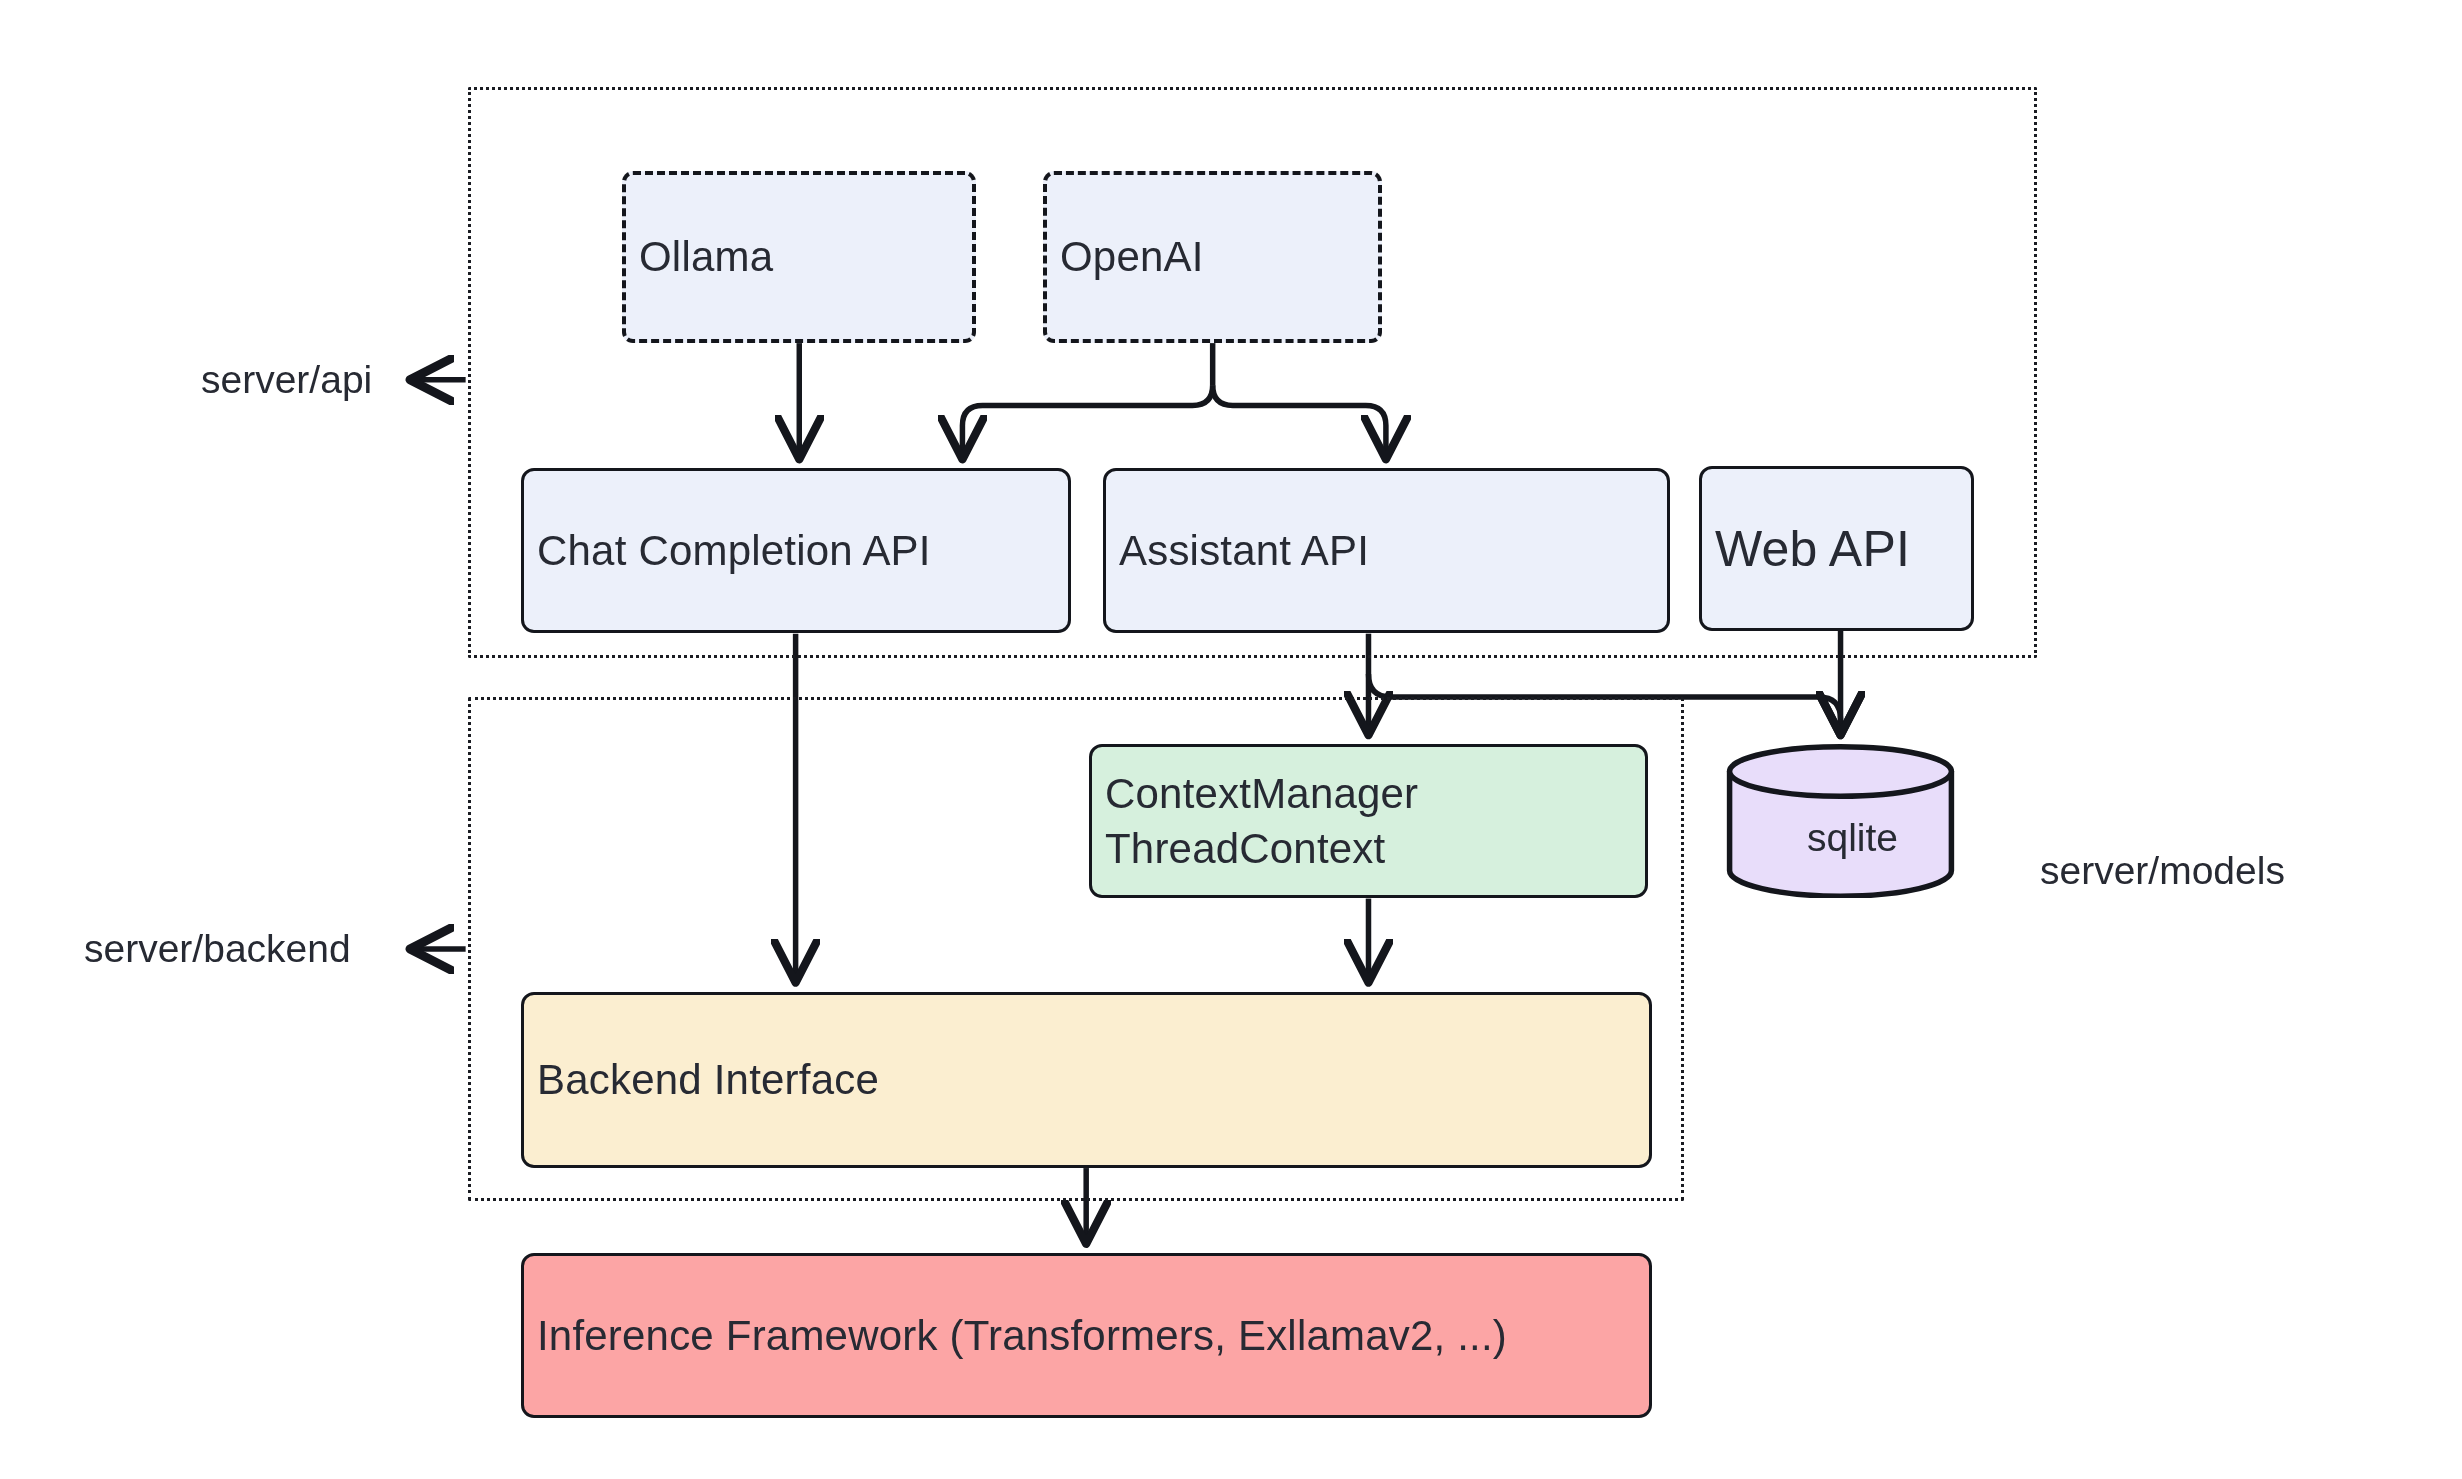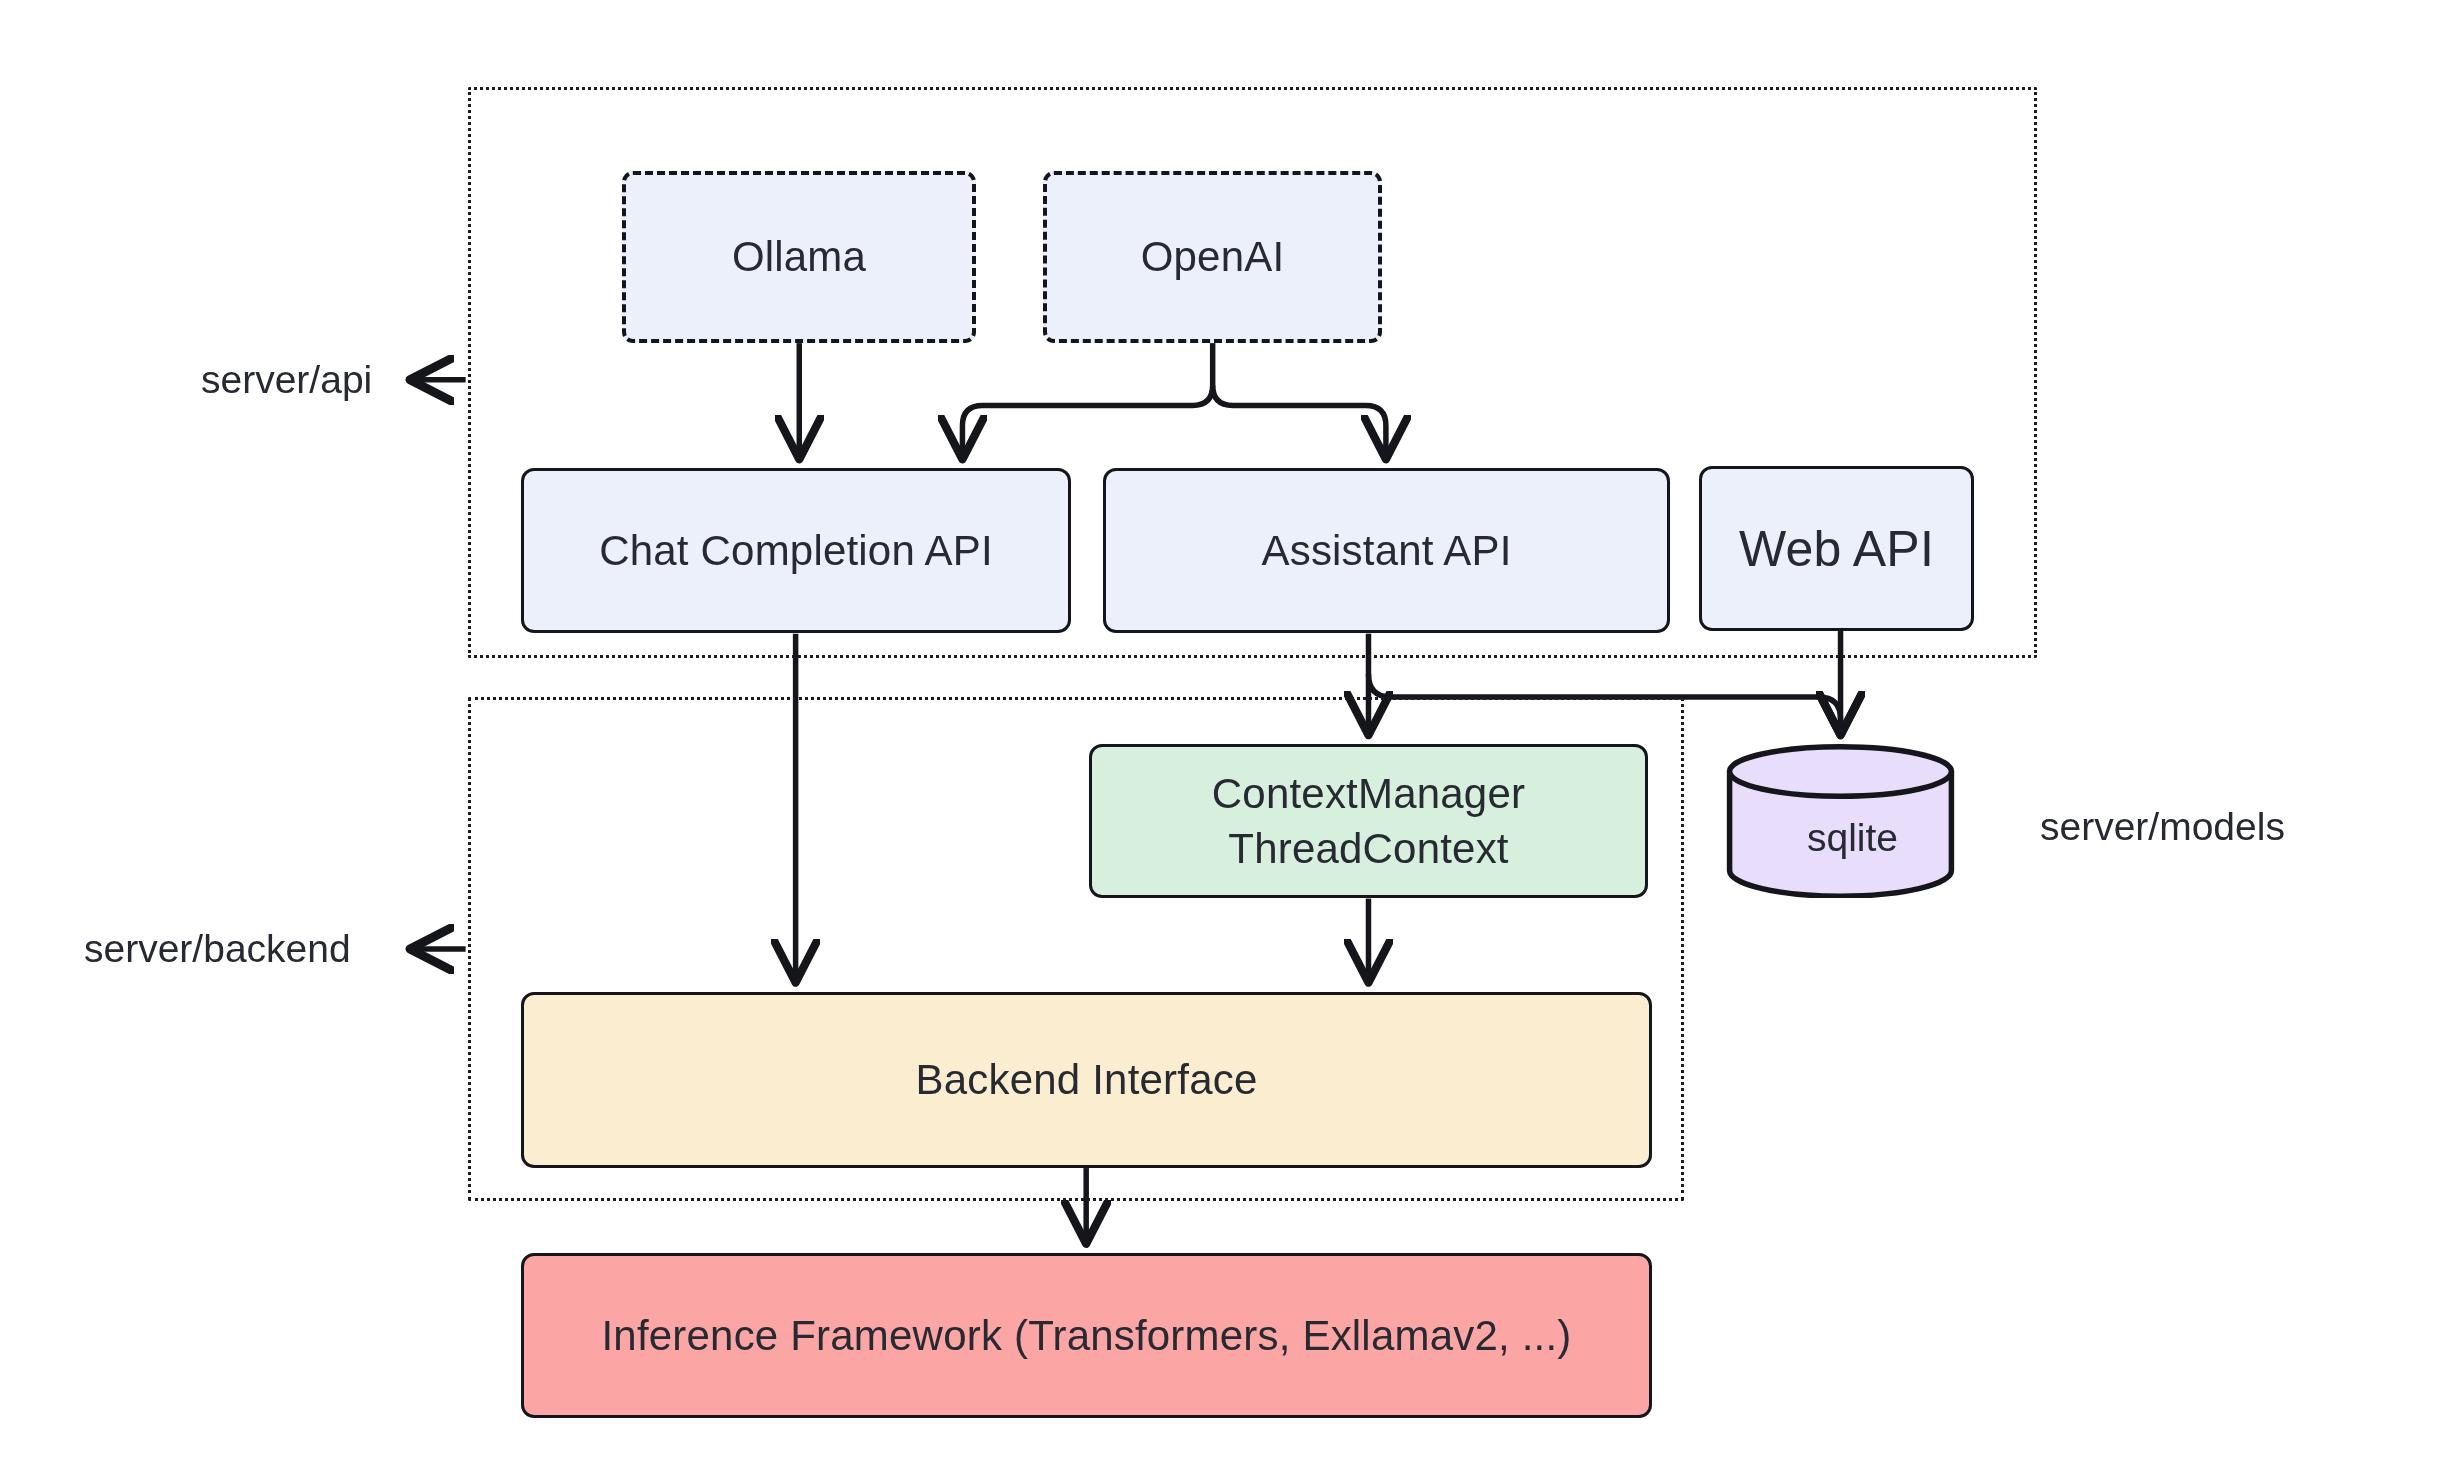--- a/index.html
+++ b/index.html
@@ -24,21 +24,20 @@
     left: 0;
     width: 2462px;
     height: 1480px;
   }
   .node {
     position: absolute;
     box-sizing: border-box;
     display: flex;
     align-items: center;
     justify-content: center;
-    text-align: center;
     color: #272a33;
     border: 3.7px solid #14161c;
     border-radius: 13px;
     line-height: 1.32;
     letter-spacing: 0.2px;
   }
   .node.dashed {
     border-style: dashed;
     border-width: 4.6px;
     border-radius: 11px;
@@ -122,21 +121,21 @@
   <div class="group-box" style="left:468px; top:697px; width:1216px; height:504px;"></div>
 
   <div class="side-label" style="left:201px; top:358px;">
     <span>server/api</span>
   </div>
 
   <div class="side-label" style="left:84px; top:927px;">
     <span>server/backend</span>
   </div>
 
-  <div class="side-label" style="left:2040px; top:805px;text-align:right;">
+  <div class="side-label" style="left:2040px; top:849px;text-align:right;">
     <span>server/models</span>
   </div>
 
   <div class="node dashed" style="left:622px; top:171px; width:354px; height:172px; background:#ecf0fa; font-size:42px;">
     <span class="node-text">Ollama</span>
   </div>
 
   <div class="node dashed" style="left:1043px; top:171px; width:339px; height:172px; background:#ecf0fa; font-size:42px;">
     <span class="node-text">OpenAI</span>
   </div>

